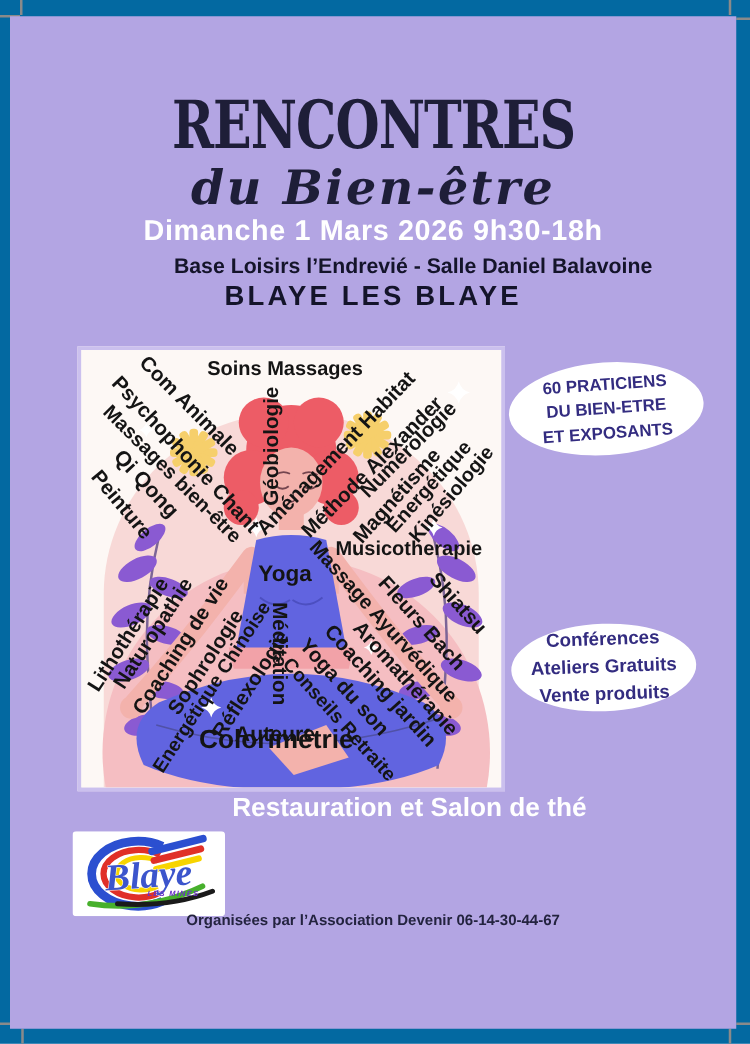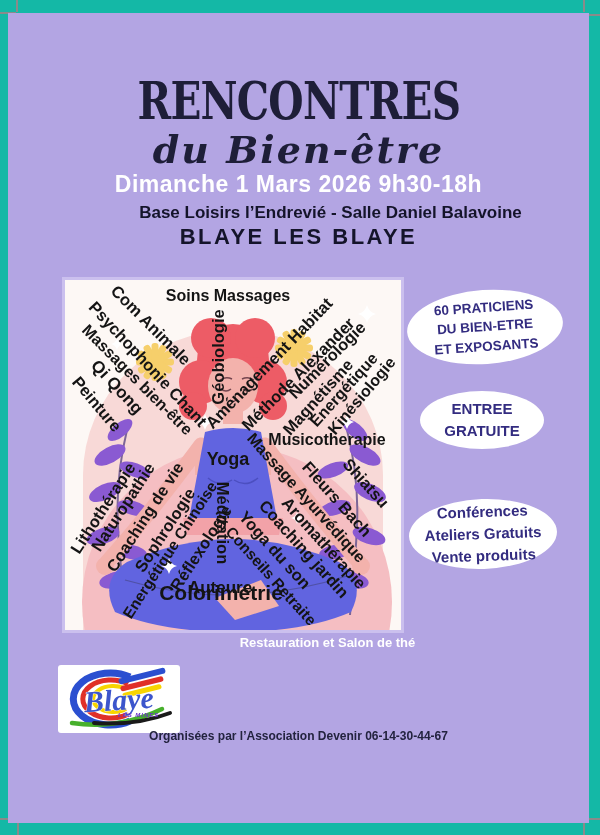--- a/index.html
+++ b/index.html
@@ -1,17 +1,17 @@
 <!DOCTYPE html>
 <html style="--purple: #b3a5e3;"><head>
 <meta charset="utf-8">
 <style>
   html,body{margin:0;padding:0;}
   body{font-family:"Liberation Sans",sans-serif;}
-  .page{position:relative;width:600px;height:835px;background:#14b8a6;overflow:hidden;}
+  .page{position:relative;width:600px;height:835px;background:#0369a1;overflow:hidden;}
   .crop{position:absolute;background:#8a8a8a;}
   .poster{position:absolute;left:8px;top:13px;width:581px;height:810px;background:var(--purple,#b3a5e3);}
   .center{width:100%;text-align:center;position:absolute;left:0;}
 
   .title{top:62px;color:#1e1e38;font-family:"DejaVu Serif","Liberation Serif",serif;
          font-size:52px;font-weight:700;letter-spacing:-1px;line-height:1;}
   .title .tt{display:inline-block;transform:scale(0.78,1.02);transform-origin:center;}
   .subtitle{top:116px;color:#1e1e38;font-family:"DejaVu Serif","Liberation Serif",serif;
             font-style:italic;font-weight:700;font-size:38px;letter-spacing:2px;line-height:1.1;}
   .dateline{top:158px;color:#ffffff;font-size:23px;font-weight:800;letter-spacing:.5px;}
@@ -23,21 +23,21 @@
   .art-box svg.art{position:absolute;left:0;top:0;}
   #practice-layer{position:absolute;left:0;top:0;width:336px;height:350px;}
   .practice{position:absolute;white-space:nowrap;font-weight:700;color:#141414;line-height:1;}
 
   .badge{position:absolute;background:#ffffff;border-radius:50%;display:flex;flex-direction:column;
          justify-content:center;align-items:center;color:#332c80;font-weight:800;text-align:center;}
   .badge-1{left:399px;top:277px;width:156px;height:74px;font-size:13.5px;line-height:1.45;transform:rotate(-4deg);}
   .badge-2{left:412px;top:378px;width:124px;height:58px;font-size:15px;line-height:1.5;}
   .badge-3{left:401px;top:486px;width:148px;height:70px;font-size:15px;line-height:1.45;transform:rotate(-2deg);}
 
-  .restauration{top:622px;color:#ffffff;font-size:13px;font-weight:800;padding-left:58px;box-sizing:border-box;}
+  .restauration{top:622px;color:#ffffff;font-size:21px;font-weight:800;padding-left:58px;box-sizing:border-box;}
   .logo-wrap{position:absolute;left:50px;top:652px;width:122px;height:68px;}
   .mairie{position:absolute;left:188px;top:698px;color:rgba(255,255,255,.82);font-size:13px;font-weight:600;letter-spacing:.3px;}
   .organizer{top:716px;color:#23233f;font-size:12px;font-weight:800;}
 </style>
 </head>
 <body>
 
 <div class="page">
 
   <div class="crop" style="left:0;top:12px;width:16px;height:1.5px"></div>
@@ -181,24 +181,20 @@
           <span class="practice" style="left: 155px; top: 307px; font-size: 17px; transform: translate(-50%, -50%) rotate(0deg);">Auteure</span>
           <span class="practice" style="left: 156px; top: 312px; font-size: 21px; transform: translate(-50%, -50%) rotate(0deg);">Colorimétrie</span>
         </div>
     </div>
 
     <div class="badge badge-1">
         <div class="badge-line">60 PRATICIENS</div>
         <div class="badge-line">DU BIEN-ETRE</div>
         <div class="badge-line">ET EXPOSANTS</div>
       </div>
-    <div class="badge badge-2">
-        <div class="badge-line">ENTREE</div>
-        <div class="badge-line">GRATUITE</div>
-      </div>
     <div class="badge badge-3">
         <div class="badge-line">Conférences</div>
         <div class="badge-line">Ateliers Gratuits</div>
         <div class="badge-line">Vente produits</div>
       </div>
 
     <div class="center restauration">Restauration et Salon de thé</div>
 
     <div class="logo-wrap">
       <svg width="122" height="68" viewBox="0 0 122 68">

